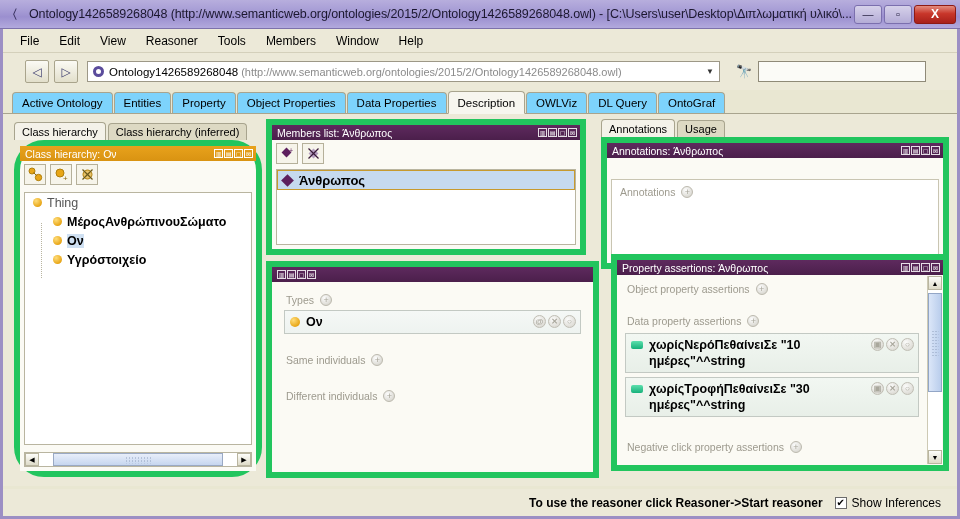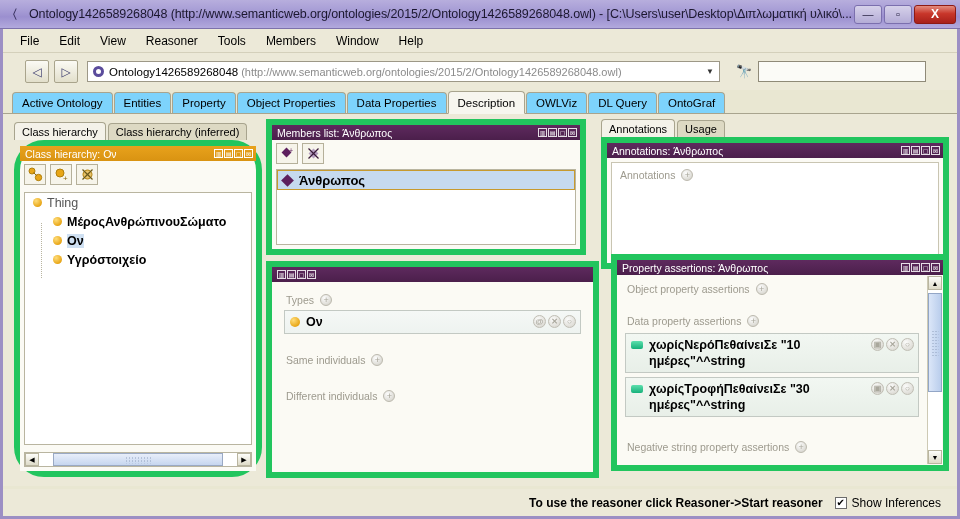--- a/index.html
+++ b/index.html
@@ -550,21 +550,21 @@
           </div>
         </div>
       </div>
     </div>
 
     <div class="pane" style="left:598px;top:5px;width:348px;height:136px;">
       <div class="subtabs">
         <div class="subtab active">Annotations</div>
         <div class="subtab">Usage</div>
       </div>
-      <div class="panel" style="height:132px;">
+      <div class="panel" style="height:132px;gap:17px;">
         <div class="panel-head purple">
           <div class="ptitle">Annotations: Άνθρωπος</div>
           <div class="pbtns">
             <div class="pbtn">▥</div>
             <div class="pbtn">▤</div>
             <div class="pbtn">▢</div>
             <div class="pbtn">⊠</div>
           </div>
         </div>
         <div class="panel-body" style="padding:4px;">
@@ -613,21 +613,21 @@
             <span class="ic-rect"></span>
             <span class="rowtext">χωρίςΤροφήΠεθαίνειΣε  "30 ημέρες"^^string</span>
             <span class="rowbtns">
               <span class="rbtn">▣</span>
               <span class="rbtn">✕</span>
               <span class="rbtn">○</span>
             </span>
           </div>
 
           <div class="sect" style="padding-top:24px;">
-            <span>Negative string property assertions</span>
+            <span>Negative click property assertions</span>
             <span class="addbtn">+</span>
           </div>
 
           <div class="vscroll">
             <div class="vs-arrow">▲</div>
             <div class="vs-track">
               <div class="vs-thumb">
                   <span class="vgrip"></span>
                 </div>
             </div>

